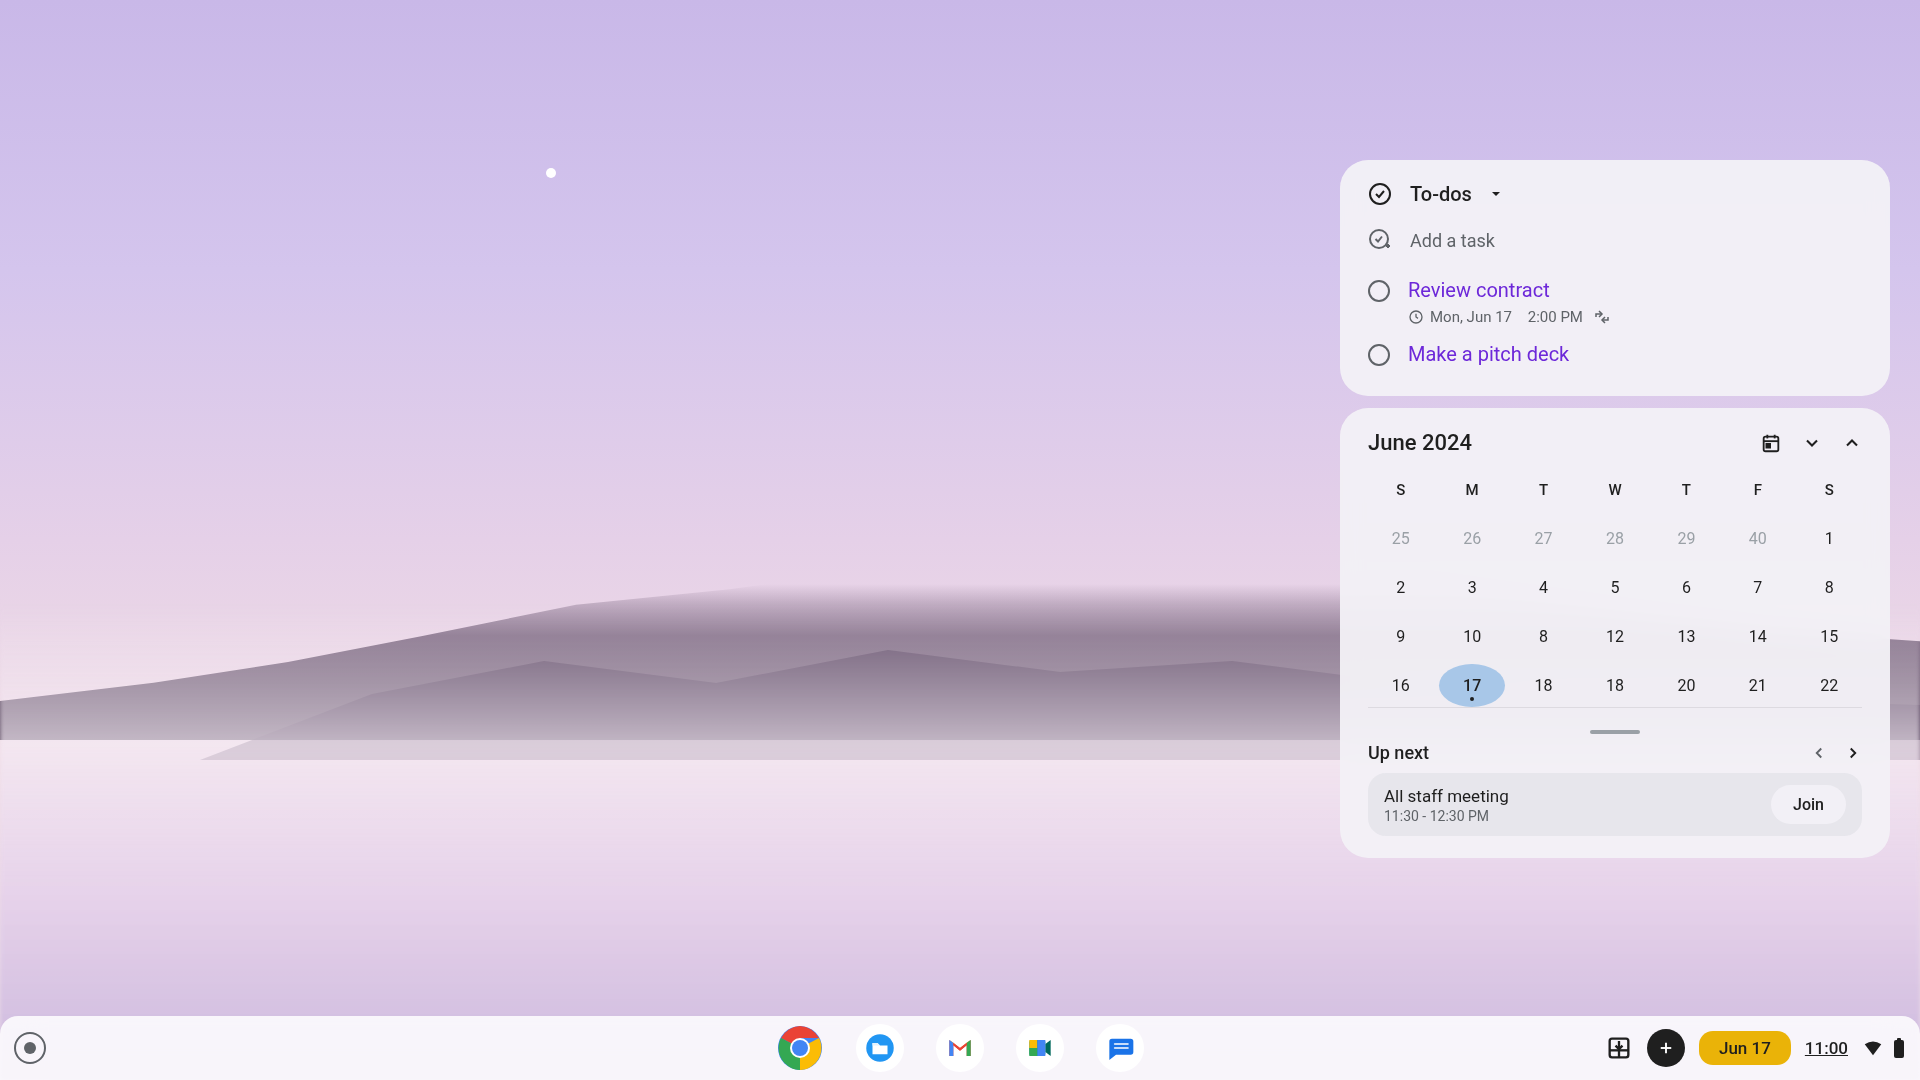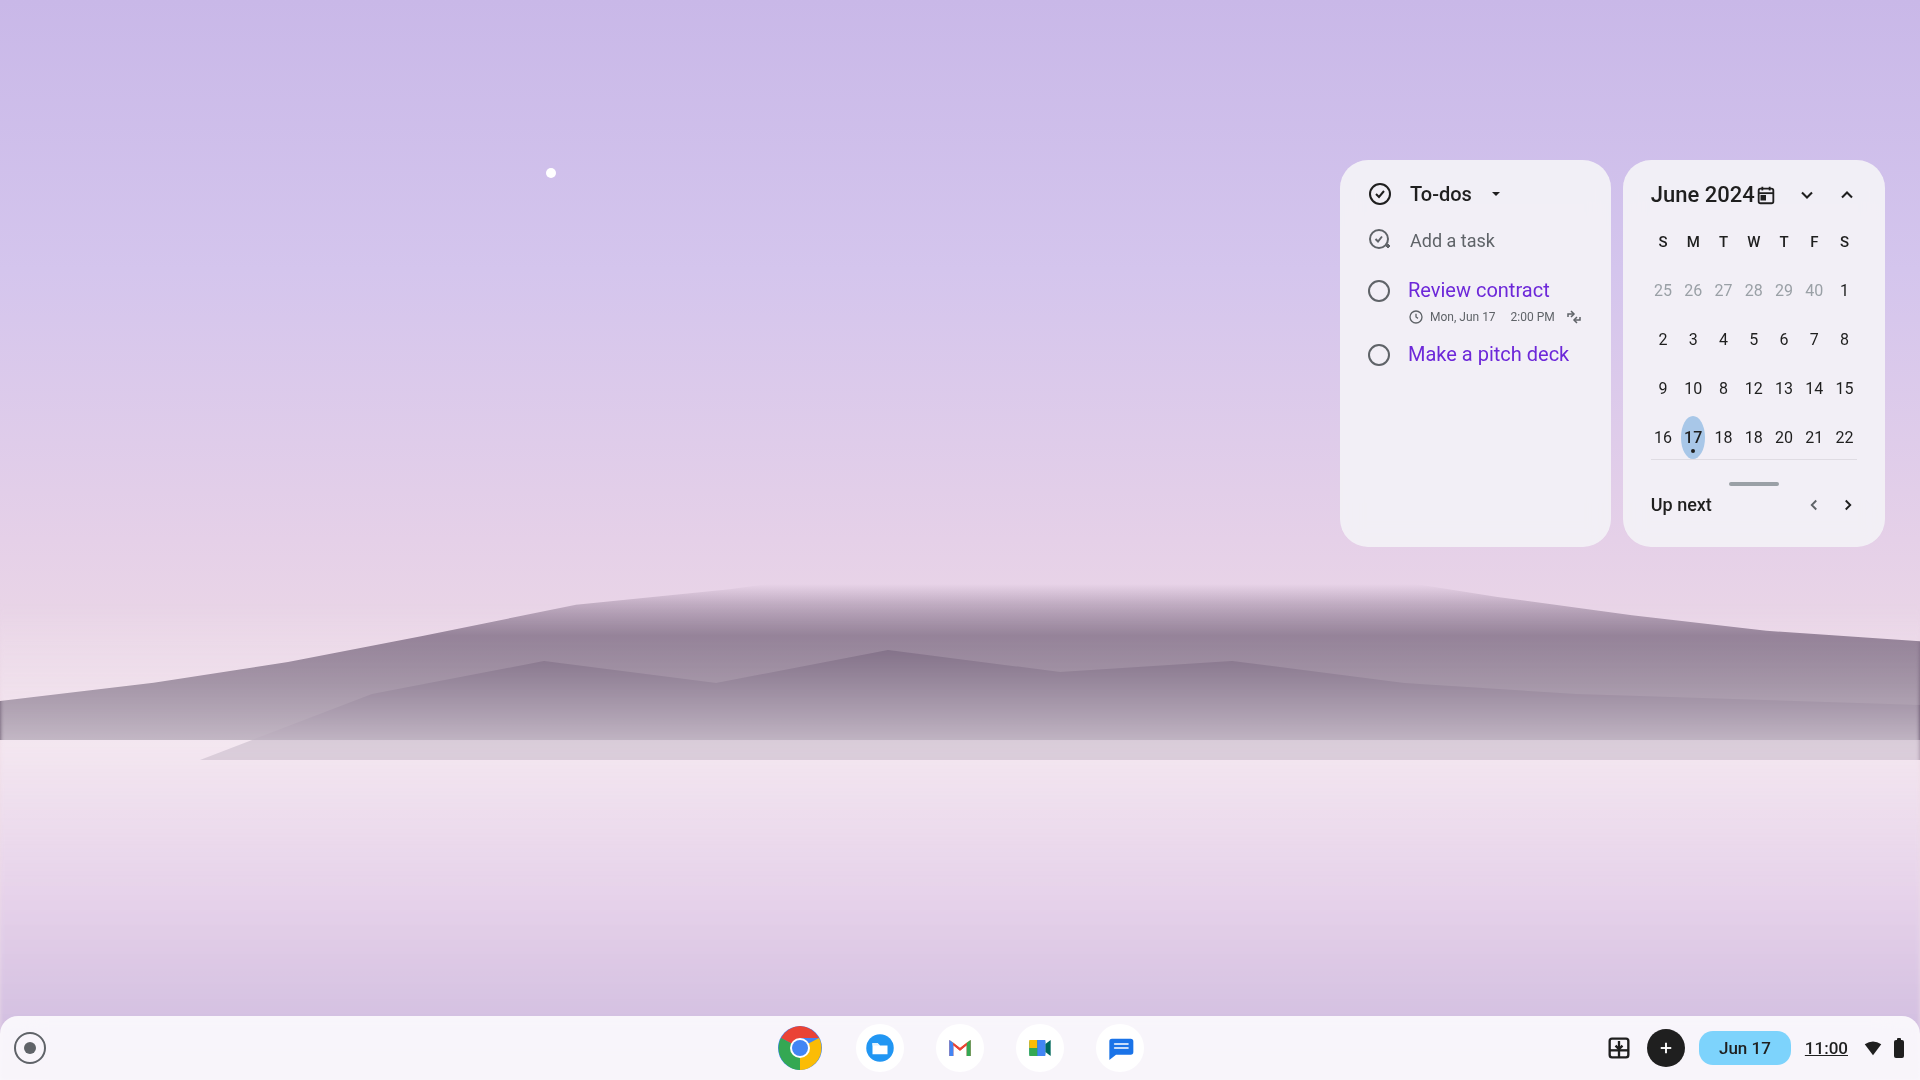--- a/index.html
+++ b/index.html
@@ -18,31 +18,31 @@
   background: rgba(70,50,80,0.5);
   clip-path: polygon(0 100%, 10% 70%, 20% 55%, 30% 65%, 40% 50%, 50% 60%, 60% 55%, 70% 65%, 80% 70%, 100% 75%, 100% 100%);
 }
 .clouds {
   position: absolute; bottom: 0; left: 0; right: 0; height: 480px;
   background: linear-gradient(180deg, rgba(255,255,255,0) 0%, rgba(245,235,245,0.7) 30%, rgba(230,210,235,0.85) 60%, rgba(200,180,220,0.9) 100%);
   filter: blur(2px);
 }
 .moon { position: absolute; top: 168px; left: 546px; width: 10px; height: 10px; background: #fff; border-radius: 50%; }
 
-.widgets { position: absolute; top: 160px; right: 30px; width: 550px; display: flex; gap: 12px; }
+.widgets { position: absolute; top: 160px; right: 30px; width: 550px; display: flex; flex-direction: column; gap: 12px; }
 .widget { background: rgba(242,240,246,0.96); border-radius: 28px; padding: 22px 28px; backdrop-filter: blur(10px); }
 
 .todos-header { display: flex; align-items: center; gap: 18px; margin-bottom: 18px; }
 .todos-title { font-size: 20px; font-weight: 500; color: #1f1f1f; }
 .add-task-row { display: flex; align-items: center; gap: 18px; margin-bottom: 14px; padding: 4px 0; }
 .add-task-text { font-size: 18px; color: #5f6368; }
 .task-row { display: flex; align-items: flex-start; gap: 18px; padding: 8px 0; }
 .task-circle { width: 22px; height: 22px; border: 2px solid #5f6368; border-radius: 50%; flex-shrink: 0; margin-top: 2px; }
 .task-title { font-size: 20px; color: #6d28d9; font-weight: 400; }
-.task-meta { display: flex; align-items: center; gap: 6px; margin-top: 6px; font-size: 12px; color: #5f6368; }
+.task-meta { display: flex; align-items: center; gap: 6px; margin-top: 6px; font-size: 15px; color: #5f6368; }
 .clock-icon { width: 16px; height: 16px; }
 .repeat-icon { width: 18px; height: 18px; margin-left: 4px; }
 
 .cal-header { display: flex; align-items: center; justify-content: space-between; margin-bottom: 18px; }
 .cal-title { font-size: 22px; font-weight: 500; color: #1f1f1f; }
 .cal-controls { display: flex; align-items: center; gap: 20px; }
 .cal-grid { display: grid; grid-template-columns: repeat(7, 1fr); gap: 6px; }
 .cal-dayhead { text-align: center; font-size: 15px; font-weight: 500; color: #1f1f1f; padding: 8px 0 12px; }
 .cal-cell { text-align: center; font-size: 16px; color: #1f1f1f; padding: 12px 0; border-radius: 50%; position: relative; cursor: pointer; }
 .cal-cell.muted { color: #9aa0a6; }
@@ -61,21 +61,21 @@
 .join-btn { background: #f2f0f6; border-radius: 22px; padding: 10px 22px; font-size: 16px; color: #1f1f1f; font-weight: 500; cursor: pointer; }
 
 .shelf { position: absolute; bottom: 0; left: 0; right: 0; height: 64px; background: rgba(255,255,255,0.85); backdrop-filter: blur(20px); border-top-left-radius: 18px; border-top-right-radius: 18px; display: flex; align-items: center; padding: 0 14px; }
 .launcher { width: 32px; height: 32px; border: 2.5px solid #5f6368; border-radius: 50%; position: relative; cursor: pointer; }
 .launcher::after { content: ''; position: absolute; top: 50%; left: 50%; transform: translate(-50%,-50%); width: 12px; height: 12px; background: #5f6368; border-radius: 50%; }
 .apps { position: absolute; left: 50%; transform: translateX(-50%); display: flex; gap: 32px; align-items: center; }
 .app-icon { width: 48px; height: 48px; border-radius: 50%; display: flex; align-items: center; justify-content: center; cursor: pointer; }
 .status-area { margin-left: auto; display: flex; align-items: center; gap: 14px; }
 .tote-icon, .notif-icon { width: 28px; height: 28px; cursor: pointer; }
 .notif-badge { width: 38px; height: 38px; background: #1f1f1f; border-radius: 50%; display: flex; align-items: center; justify-content: center; color: #fff; font-size: 22px; cursor: pointer; }
-.date-pill { background: #7dd3fc; border-radius: 14px; padding: 7px 20px; font-size: 17px; font-weight: 500; color: #1f1f1f; cursor: pointer; }
+.date-pill { background: #eab308; border-radius: 14px; padding: 7px 20px; font-size: 17px; font-weight: 500; color: #1f1f1f; cursor: pointer; }
 .time-text { font-size: 17px; font-weight: 500; color: #1f1f1f; text-decoration: underline; }
 .status-icons { display: flex; align-items: center; gap: 8px; }
 
 svg { display: block; }
 </style>
 </head>
 <body>
 
 <div class="wallpaper">
   <div class="mountains"></div>
@@ -198,20 +198,27 @@
         <div class="upnext-nav">
           <svg width="18" height="18" viewBox="0 0 24 24" fill="none" stroke="#5f6368" stroke-width="2.5">
               <path d="M15 6 L9 12 L15 18"></path>
             </svg>
           <svg width="18" height="18" viewBox="0 0 24 24" fill="none" stroke="#1f1f1f" stroke-width="2.5">
               <path d="M9 6 L15 12 L9 18"></path>
             </svg>
         </div>
       </div>
       <div class="upnext-cards">
+        <div class="event-card">
+          <div>
+            <div class="event-title">All staff meeting</div>
+            <div class="event-time">11:30 - 12:30 PM</div>
+          </div>
+          <div class="join-btn">Join</div>
+        </div>
       </div>
     </div>
   </div>
 
 </div>
 
 <div class="shelf">
   <div class="launcher"></div>
   <div class="apps">
     <div class="app-icon">

